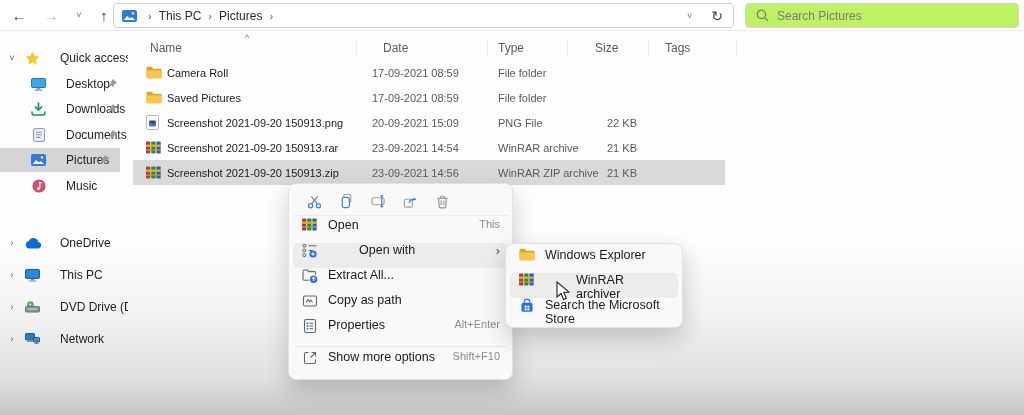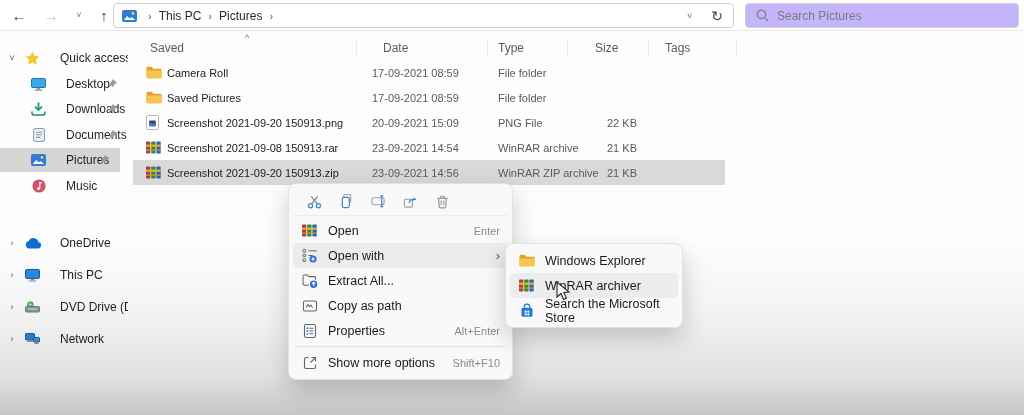--- a/index.html
+++ b/index.html
@@ -15,21 +15,21 @@
   .nav.fwd  { left:39px; color:#bcbcbc; }
   .nav.hist { left:67px; font-size:9px; color:#6a6a6a; }
   .nav.up   { left:92px; }
   .addressbar { position:absolute; left:113px; top:3px; width:621px; height:25px; background:#fff; border:1px solid #d2d2d2; border-radius:4px; display:flex; align-items:center; font-size:12px; color:#2b2b2b; }
   .crumb-icon { margin:0 4px 0 8px; display:flex; }
   .crumb-sep { color:#5f5f5f; margin:0 7px; font-size:11px; }
   .crumb { white-space:nowrap; }
   .addr-actions { margin-left:auto; display:flex; align-items:center; height:100%; }
   .addr-chev { font-size:9px; color:#6a6a6a; padding:0 9px; }
   .addr-refresh { font-size:14px; color:#444; padding:0 10px; }
-  .searchbox { position:absolute; left:745px; top:3px; width:274px; height:25px; background:#c4b5fd; border:1px solid #d2d2d2; border-radius:4px; display:flex; align-items:center; }
+  .searchbox { position:absolute; left:745px; top:3px; width:274px; height:25px; background:#bef264; border:1px solid #d2d2d2; border-radius:4px; display:flex; align-items:center; }
   .searchbox .mag { margin:0 8px 0 10px; }
   .search-input { border:none; outline:none; flex:1; font-family:"Liberation Sans",sans-serif; font-size:12px; color:#333; background:transparent; }
   .search-input::placeholder { color:#7b7b7b; }
 
   
   .sidebar { position:absolute; left:0; top:32px; width:130px; bottom:0; z-index:1; }
   .srow { position:absolute; left:0; height:24px; width:128px; display:flex; align-items:center; font-size:12px; color:#1f1f1f; white-space:nowrap; }
   .srow .chev { width:12px; margin-left:6px; font-size:9px; color:#555; text-align:center; flex:none; }
   .srow .sic { width:17px; height:17px; display:flex; align-items:center; justify-content:center; flex:none; }
   .srow .slabel { margin-left:19px; overflow:hidden; text-overflow:clip; }
@@ -50,25 +50,25 @@
   .ficon { position:absolute; left:13px; top:50%; transform:translateY(-50%); width:17px; height:16px; display:flex; align-items:center; }
   .fcell { position:absolute; top:50%; transform:translateY(-50%); font-size:11px; color:#5a5a5a; white-space:nowrap; }
   .fc-name { left:34px; color:#1c1c1c; }
   .fc-date { left:239px; } .fc-type { left:365px; } .fc-size { left:474px;text-align:center; }
 
   
   .menu { background:#f9f9f9; border:1px solid #e2e2e2; border-radius:8px; box-shadow:0 10px 24px rgba(0,0,0,.20); padding:4px; position:absolute; }
   .ctxmenu { left:288px; top:183px; width:225px; z-index:10; }
   .qrow { height:28px; display:flex; align-items:center; padding-left:10px; gap:9px; border-bottom:1px solid #ececec; margin-bottom:2px; }
   .qbtn { width:23px; height:23px; display:flex; align-items:center; justify-content:center; border-radius:4px; }
-  .mi { height:25px; display:flex; align-items:center; border-radius:4px; padding:0 8px; font-size:12.5px; color:#1a1a1a; }
+  .mi { height:25px; display:flex; border-radius:4px; padding:0 8px; font-size:12.5px; color:#1a1a1a; }
   .mi .mico { width:17px; display:flex; justify-content:center; margin-right:10px; flex:none; }
   .mi .mshort { margin-left:auto; font-size:11px; color:#8b8b8b; }
   .mi .msub { margin-left:auto; font-size:13px; color:#555; }
-  .mi.hl { background:#ececec; }
+  .mi.hl { background:#ececec;gap:31px; }
   .msep { height:1px; background:#e4e4e4; margin:3px 2px; }
   .submenu { left:505px; top:243px; width:178px; z-index:11; }
 
   
   .vignette { position:absolute; left:0; right:0; bottom:0; height:175px; z-index:3; pointer-events:none;
     background:linear-gradient(180deg, rgba(0,0,0,0) 0%, rgba(0,0,0,.04) 40%, rgba(0,0,0,.11) 78%, rgba(0,0,0,.22) 100%); }
   .cursor { position:absolute; left:556px; top:281px; z-index:20; pointer-events:none; }
 </style>
 </head>
 <body>
@@ -250,21 +250,21 @@
             <rect x="9.4" y="10.1" width="4.2" height=".9" rx=".4" fill="#8d9298"></rect>
           </svg>
       </span>
       <span class="slabel">Network</span>
     </div>
   </aside>
 
   <main class="filelist">
     <div class="fheader">
       <span class="sortcaret">^</span>
-      <span class="fh fh-name">Saved</span>
+      <span class="fh fh-name">Name</span>
       <span class="fh fh-date">Date</span>
       <span class="fh fh-type">Type</span>
       <span class="fh fh-size">Size</span>
       <span class="fh fh-tags">Tags</span>
       <span class="fdiv" style="left:223px"></span>
       <span class="fdiv" style="left:354px"></span>
       <span class="fdiv" style="left:434px"></span>
       <span class="fdiv" style="left:515px"></span>
       <span class="fdiv" style="left:603px"></span>
     </div>
@@ -312,21 +312,21 @@
     <div class="frow" style="top:99px">
       <span class="ficon">
         <svg width="15" height="13" viewBox="0 0 15 13">
             <rect x="0" y=".5" width="4.3" height="12" rx=".8" fill="#b03a45"></rect>
             <rect x="5.2" y=".5" width="4.3" height="12" rx=".8" fill="#2e8b3a"></rect>
             <rect x="10.4" y=".5" width="4.3" height="12" rx=".8" fill="#2d5fc0"></rect>
             <rect x="0" y="3.6" width="14.7" height="2.2" fill="#e7b422"></rect>
             <rect x="0" y="8.4" width="14.7" height="1.4" fill="#caa22e" opacity=".85"></rect>
           </svg>
       </span>
-      <span class="fcell fc-name">Screenshot 2021-09-08 150913.rar</span>
+      <span class="fcell fc-name">Screenshot 2021-09-20 150913.rar</span>
       <span class="fcell fc-date">23-09-2021 14:54</span>
       <span class="fcell fc-type">WinRAR archive</span>
       <span class="fcell fc-size">21 KB</span>
     </div>
 
     <div class="frow selected" style="top:124px">
       <span class="ficon">
         <svg width="15" height="13" viewBox="0 0 15 13">
             <rect x="0" y=".5" width="4.3" height="12" rx=".8" fill="#b03a45"></rect>
             <rect x="5.2" y=".5" width="4.3" height="12" rx=".8" fill="#2e8b3a"></rect>
@@ -385,21 +385,21 @@
       <span class="mico">
         <svg width="15" height="13" viewBox="0 0 15 13">
             <rect x="0" y=".5" width="4.3" height="12" rx=".8" fill="#b03a45"></rect>
             <rect x="5.2" y=".5" width="4.3" height="12" rx=".8" fill="#2e8b3a"></rect>
             <rect x="10.4" y=".5" width="4.3" height="12" rx=".8" fill="#2d5fc0"></rect>
             <rect x="0" y="3.6" width="14.7" height="2.2" fill="#e7b422"></rect>
             <rect x="0" y="8.4" width="14.7" height="1.4" fill="#caa22e" opacity=".85"></rect>
           </svg>
       </span>
       <span class="mlabel">Open</span>
-      <span class="mshort">Enter</span>
+      <span class="mshort">This</span>
     </div>
 
     <div class="mi hl">
       <span class="mico">
         <svg width="16" height="16" viewBox="0 0 16 16">
             <rect x="1" y="1.5" width="2.6" height="2.6" rx=".6" fill="none" stroke="#5f6672"></rect>
             <rect x="1" y="6.2" width="2.6" height="2.6" rx=".6" fill="none" stroke="#5f6672"></rect>
             <rect x="1" y="10.9" width="2.6" height="2.6" rx=".6" fill="none" stroke="#5f6672"></rect>
             <path d="M6.5 2.8 h8 M6.5 7.5 h4" stroke="#5f6672"></path>
             <circle cx="11" cy="11" r="3.6" fill="#2f73d0"></circle>

